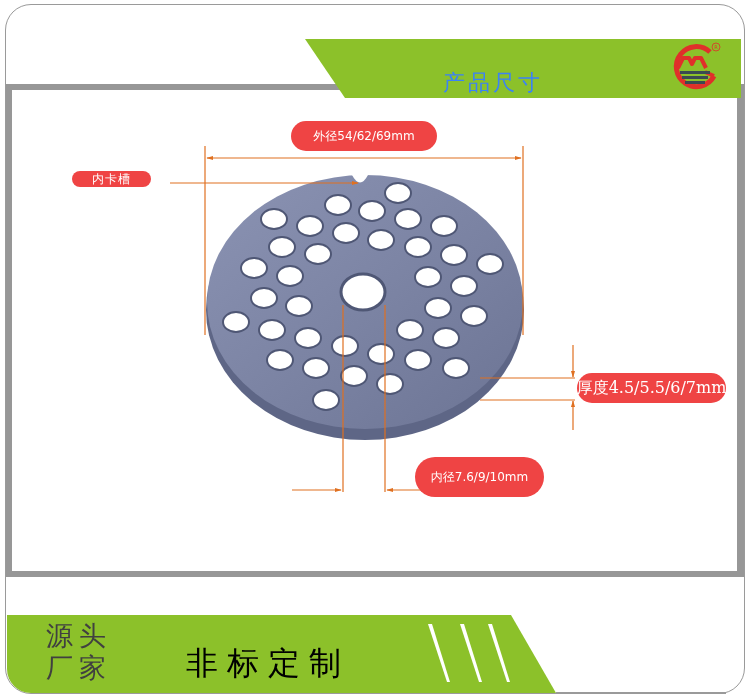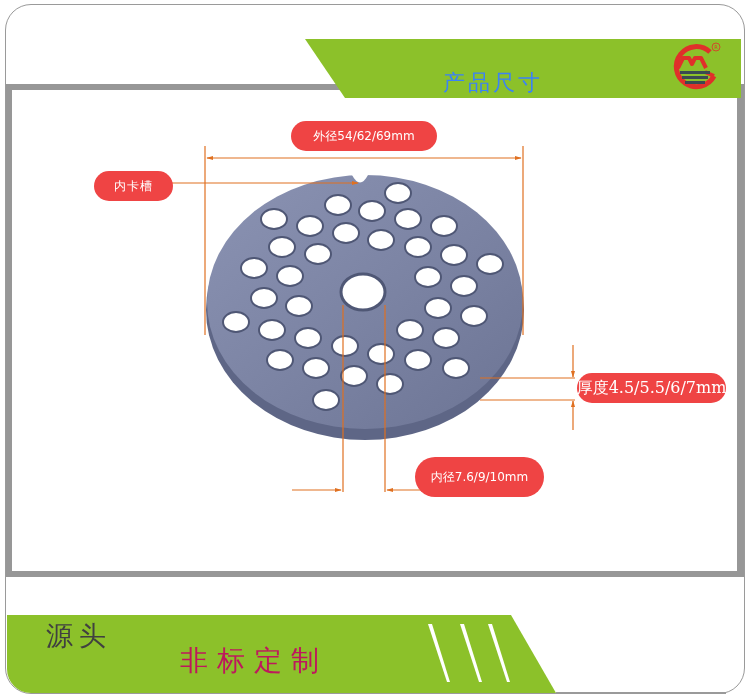--- a/index.html
+++ b/index.html
@@ -23,38 +23,38 @@
     font-family: "DejaVu Serif", serif; font-size: 22px; letter-spacing: 3px; text-align: center;
   }
   .logo { position: absolute; left: 670px; top: 42px; width: 52px; height: 52px; }
   .plate-svg { position: absolute; left: 0; top: 0; width: 750px; height: 700px; }
   .pill {
     position: absolute; background: #ef4444; color: #fff; border-radius: 20px;
     display: flex; align-items: center; justify-content: center;
     font-family: "DejaVu Sans", sans-serif; font-size: 12px; white-space: nowrap;
   }
   .pill-outer { left: 291px; top: 121px; width: 146px; height: 30px; }
-  .pill-slot { left: 94px; top: 171px; width: 79px; height: 30px; font-family: "DejaVu Serif", serif; font-size: 12px; letter-spacing: 1px; }
+  .pill-slot { left: 72px; top: 171px; width: 79px; height: 16px; font-family: "DejaVu Serif", serif; font-size: 12px; letter-spacing: 1px; }
   .pill-thick { left: 577px; top: 373px; width: 149px; height: 30px; font-family: "DejaVu Serif", serif; font-size: 16px; }
   .pill-inner { left: 415px; top: 457px; width: 129px; height: 40px; font-size: 12px; }
   .footer-banner {
     position: absolute; left: 7px; top: 615px; width: 549px; height: 78px;
     background: #8cc12a;
     clip-path: polygon(0 0, 504px 0, 100% 100%, 0 100%);
     border-bottom-left-radius: 24px;
   }
   .footer-line {
     position: absolute; left: 556px; top: 692px; width: 170px; height: 1.5px; background: #9a9a9a;
   }
   .footer-brand {
     position: absolute; left: 46px; top: 620px; color: #404040; font-size: 27px; line-height: 32px;
     letter-spacing: 6px; font-family: "DejaVu Sans", sans-serif;
   }
   .footer-tag {
-    position: absolute; left: 180px; top: 642px; color: #be185d; font-size: 28px; letter-spacing: 9px;
+    position: absolute; left: 186px; top: 642px; color: #000000; font-size: 32px; letter-spacing: 9px;
     font-family: "DejaVu Sans", sans-serif;
   }
   .slashes { position: absolute; left: 420px; top: 620px; width: 110px; height: 70px; }
 </style>
 </head>
 <body>
 
 <div class="outer-frame"></div>
 <div class="gray-box"></div>
 
@@ -152,20 +152,21 @@
 
 <div class="pill pill-outer">外径54/62/69mm</div>
 <div class="pill pill-slot">内卡槽</div>
 <div class="pill pill-thick">厚度4.5/5.5/6/7mm</div>
 <div class="pill pill-inner">内径7.6/9/10mm</div>
 
 <div class="footer-banner"></div>
 <div class="footer-line"></div>
 <div class="footer-brand">
   <div>源头</div>
+  <div>厂家</div>
 </div>
 <div class="footer-tag">非标定制</div>
 
 <svg class="slashes" viewBox="0 0 110 70">
   <path d="M8 4 L12 4 L30 62 L27 62 Z" fill="#fff"></path>
   <path d="M40 4 L44 4 L62 62 L59 62 Z" fill="#fff"></path>
   <path d="M68 4 L72 4 L90 62 L87 62 Z" fill="#fff"></path>
 </svg>
 
 </body></html>

